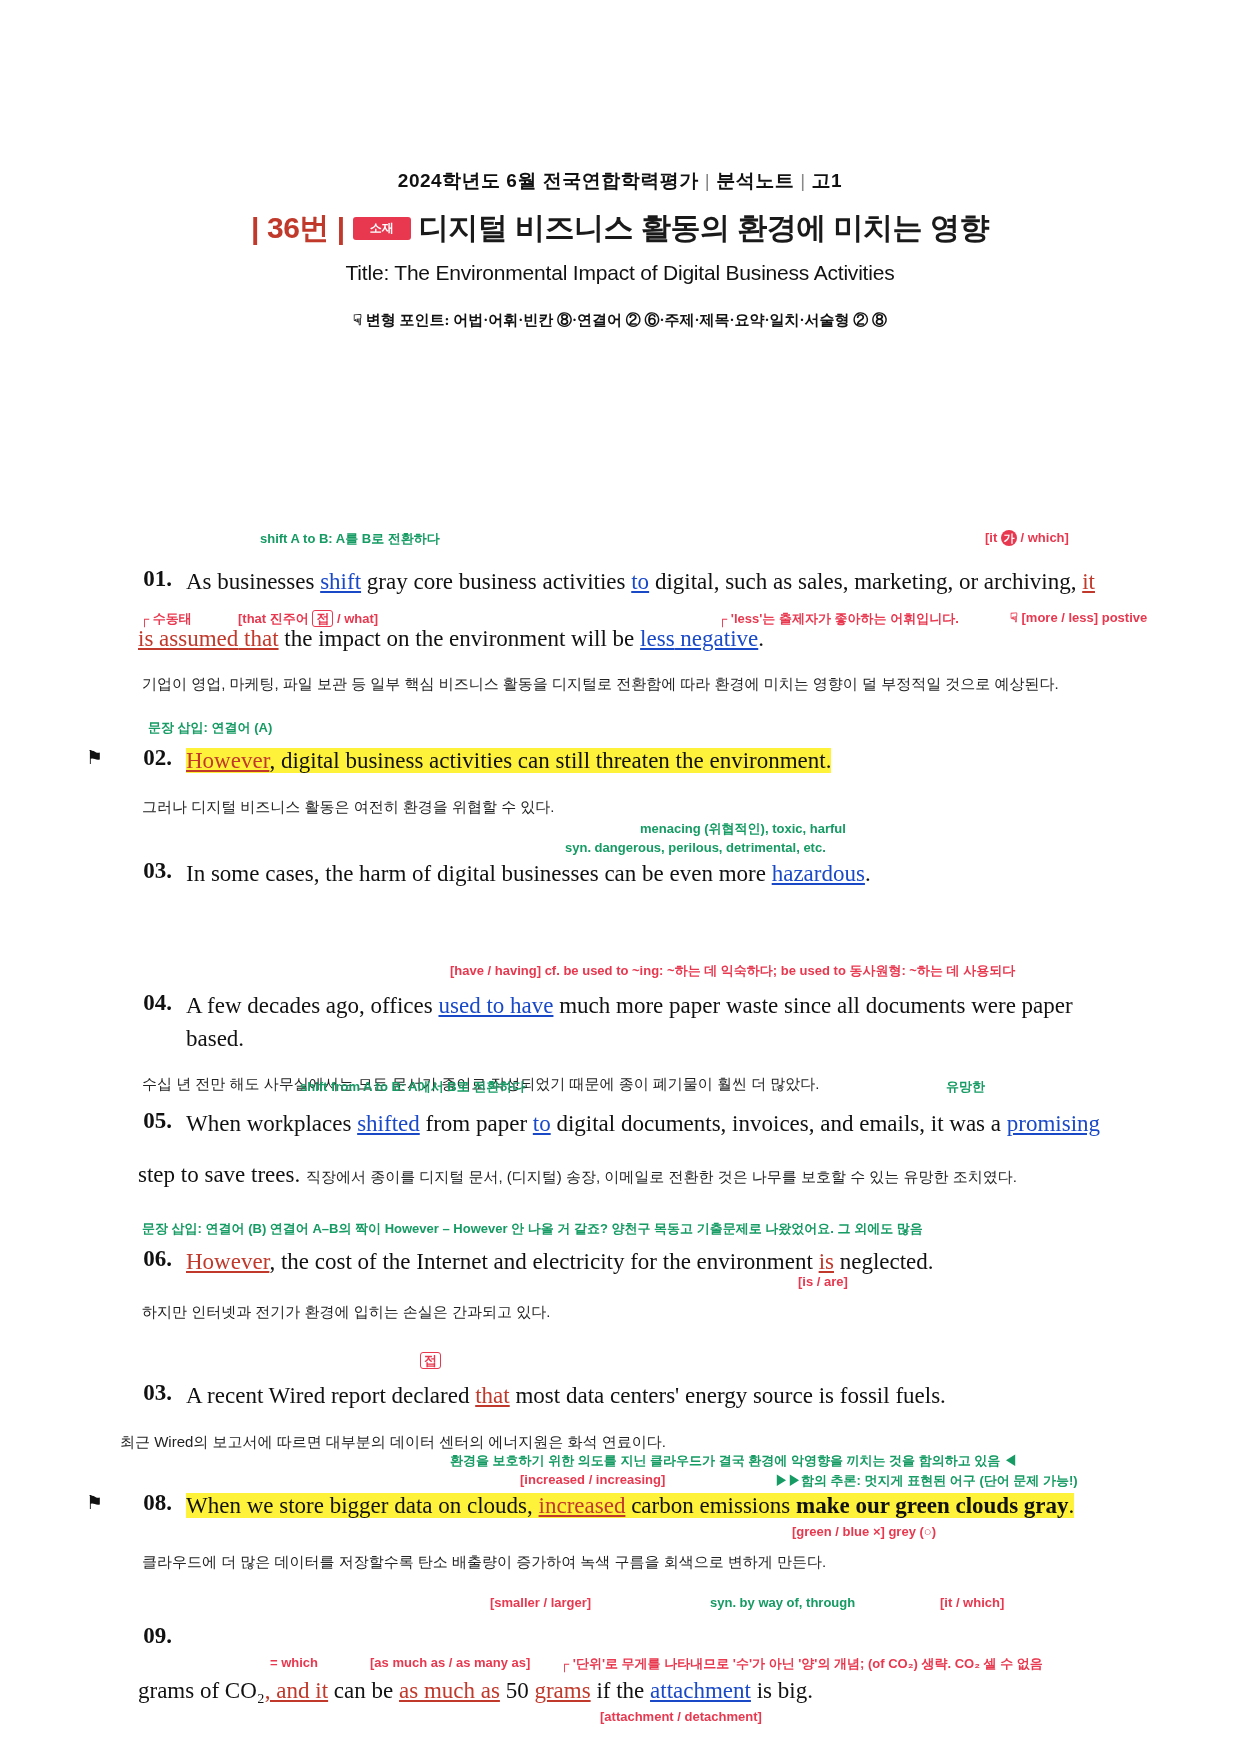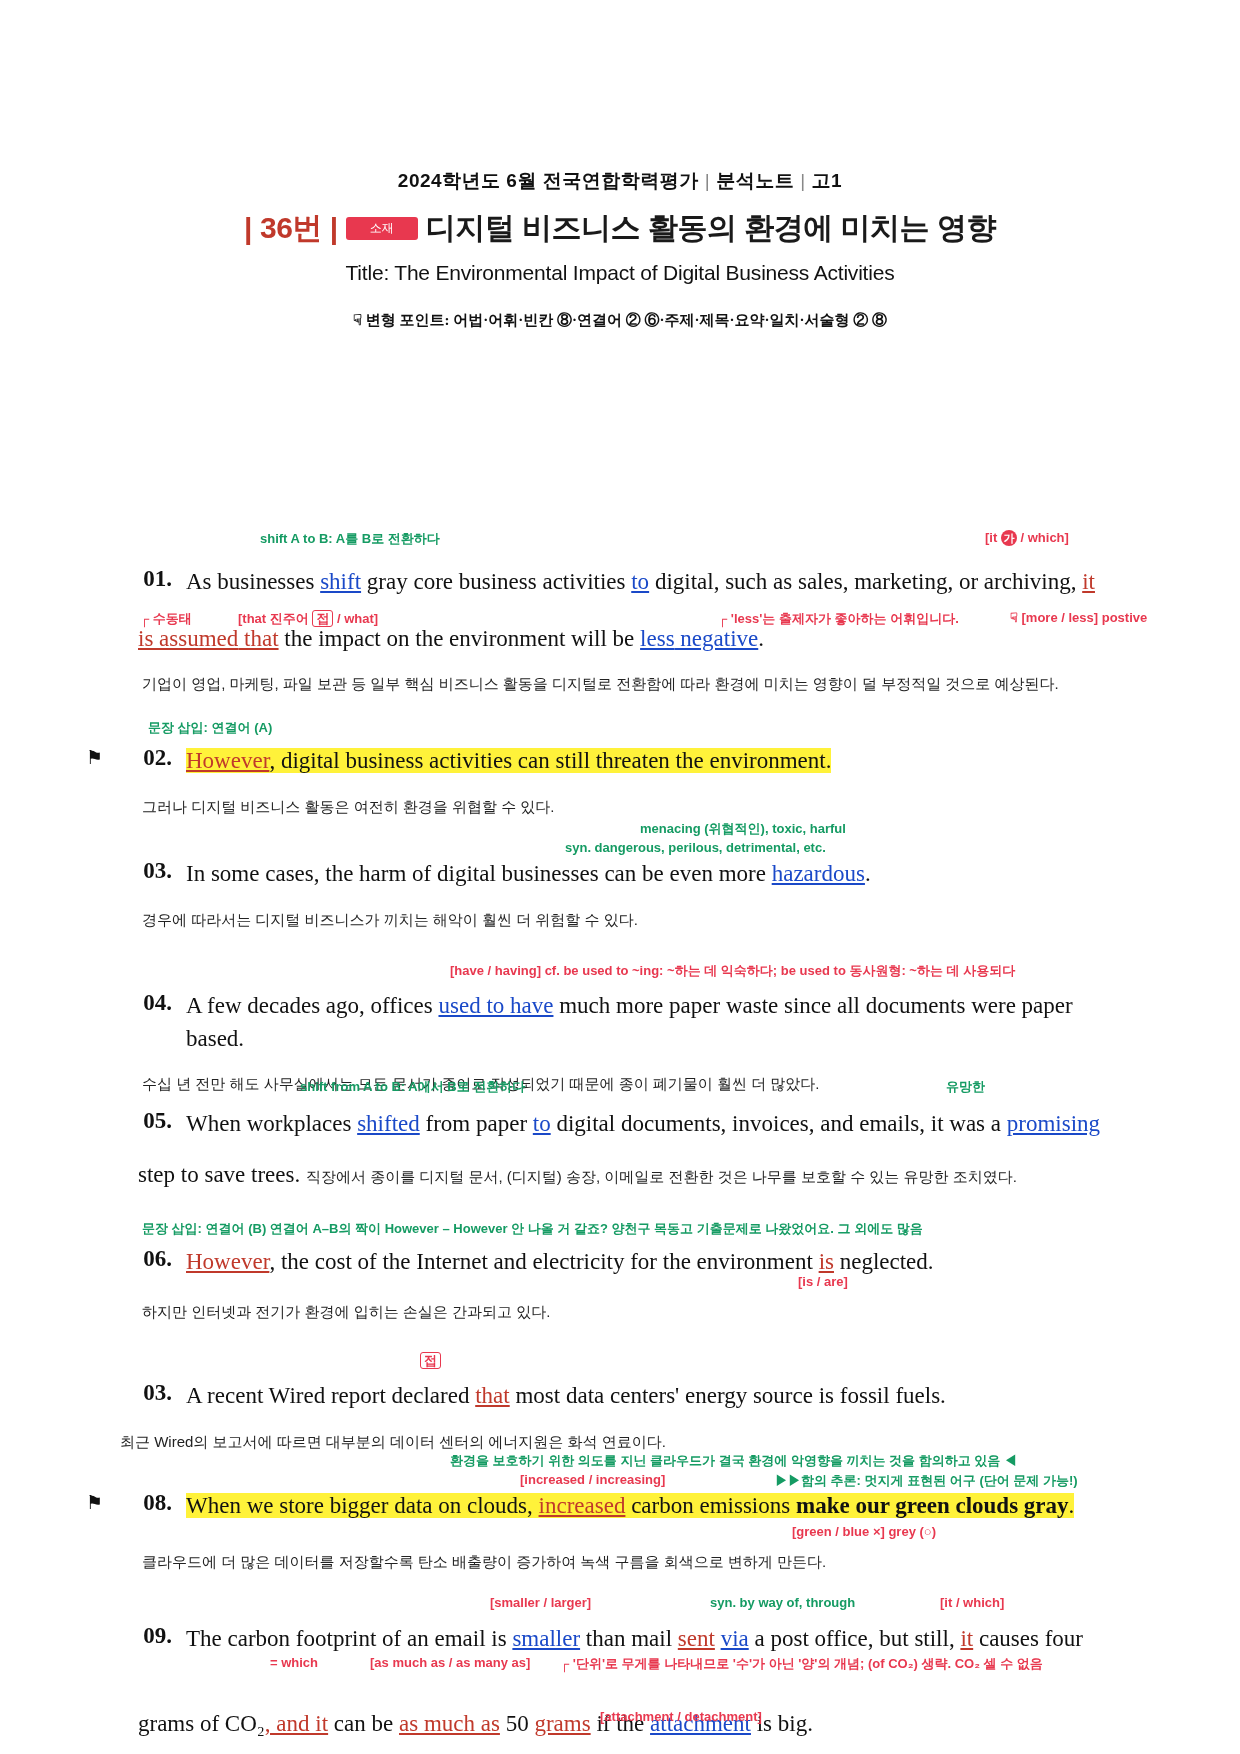--- a/index.html
+++ b/index.html
@@ -23,22 +23,22 @@
   .hdr-title{
     margin-top:14px;
     font-family:"Liberation Sans", sans-serif;
     font-size:30px;font-weight:700;letter-spacing:-.5px;
     display:flex;justify-content:center;align-items:center;gap:8px;
   }
   .hdr-title .bar{color:#c0392b;font-weight:700;}
   .hdr-title .num{color:#c0392b;}
   .badge{
     display:inline-block;background:#e8384f;color:#fff;
-    font-size:12px;font-weight:400;border-radius:3px;
-    padding:3px 24px;vertical-align:middle;
+    font-size:12px;font-weight:700;border-radius:3px;
+    padding:3px 17px;vertical-align:middle;
     font-family:"Liberation Sans", sans-serif;
     letter-spacing:0;
   }
   .hdr-sub{
     margin-top:12px;font-size:21px;
     font-family:"Liberation Sans", sans-serif;
     color:#111;letter-spacing:-.2px;
   }
   .hdr-points{
     margin-top:26px;font-size:15px;font-weight:700;
@@ -145,21 +145,20 @@
     <div class="kor" style="margin-left:22px;margin-top:18px;">그러나 디지털 비즈니스 활동은 여전히 환경을 위협할 수 있다.</div>
   </div>
 
   <div class="item" style="position:absolute;left:120px;top:690px;width:1000px;">
     <div class="ann green" style="left:520px;top:-38px;">menacing (위협적인), toxic, harful</div>
     <div class="ann green" style="left:445px;top:-18px;">syn. dangerous, perilous, detrimental, etc.</div>
     <div class="num-col">03.</div>
     <div class="eng" style="margin-left:66px;">
       <span>In some cases, the harm of digital businesses can be even more </span><span class="u-blue">hazardous</span><span>.</span>
     </div>
-    <div class="kor" style="margin-left:22px;margin-top:18px;">경우에 따라서는 디지털 비즈니스가 끼치는 해악이 훨씬 더 위험할 수 있다.</div>
   </div>
 
   <div class="item" style="position:absolute;left:120px;top:822px;width:1000px;">
     <div class="ann red" style="left:330px;top:-28px;">[have / having] cf. be used to ~ing: ~하는 데 익숙하다; be used to 동사원형: ~하는 데 사용되다</div>
     <div class="num-col">04.</div>
     <div class="eng" style="margin-left:66px;">
       <span>A few decades ago, offices </span><span class="u-blue">used to have</span><span> much more paper waste since all documents were paper based.</span>
     </div>
     <div class="kor" style="margin-left:22px;margin-top:18px;">수십 년 전만 해도 사무실에서는 모든 문서가 종이로 작성되었기 때문에 종이 폐기물이 훨씬 더 많았다.</div>
   </div>
@@ -207,23 +206,20 @@
     </div>
     <div class="ann red" style="left:672px;top:34px;">[green / blue ×]    grey (○)</div>
     <div class="kor" style="margin-left:22px;margin-top:28px;">클라우드에 더 많은 데이터를 저장할수록 탄소 배출량이 증가하여 녹색 구름을 회색으로 변하게 만든다.</div>
   </div>
 
   <div class="item" style="position:absolute;left:120px;top:1455px;width:1010px;">
     <div class="ann red" style="left:370px;top:-28px;">[smaller / larger]</div>
     <div class="ann green" style="left:590px;top:-28px;">syn. by way of, through</div>
     <div class="ann red" style="left:820px;top:-28px;">[it / which]</div>
     <div class="num-col">09.</div>
-    <div class="eng" style="margin-left:66px;">
-      <span>The carbon footprint of an email is </span><span class="u-blue">smaller</span><span> than mail </span><span class="u-red">sent</span><span> </span><span class="u-blue">via</span><span> a post office, but still, </span><span class="u-red">it</span><span> causes four</span>
-    </div>
 
     <div class="ann red" style="left:150px;top:32px;">= which</div>
     <div class="ann red" style="left:250px;top:32px;">[as much as / as many as]</div>
     <div class="ann red" style="left:440px;top:32px;">┌ <span>'단위'로 무게를 나타내므로 '수'가 아닌 '양'의 개념; (of CO₂) 생략. CO₂ 셀 수 없음</span></div>
 
     <div class="eng" style="margin-left:18px;margin-top:52px;">
       <span>grams of CO</span><span>₂</span><span class="u-red">, and it</span><span> can be </span><span class="u-red">as much as</span><span> 50 </span><span class="u-red">grams</span><span> if the </span><span class="u-blue">attachment</span><span> is big.</span>
     </div>
     <div class="ann red" style="left:480px;top:86px;">[attachment / detachment]</div>
 

